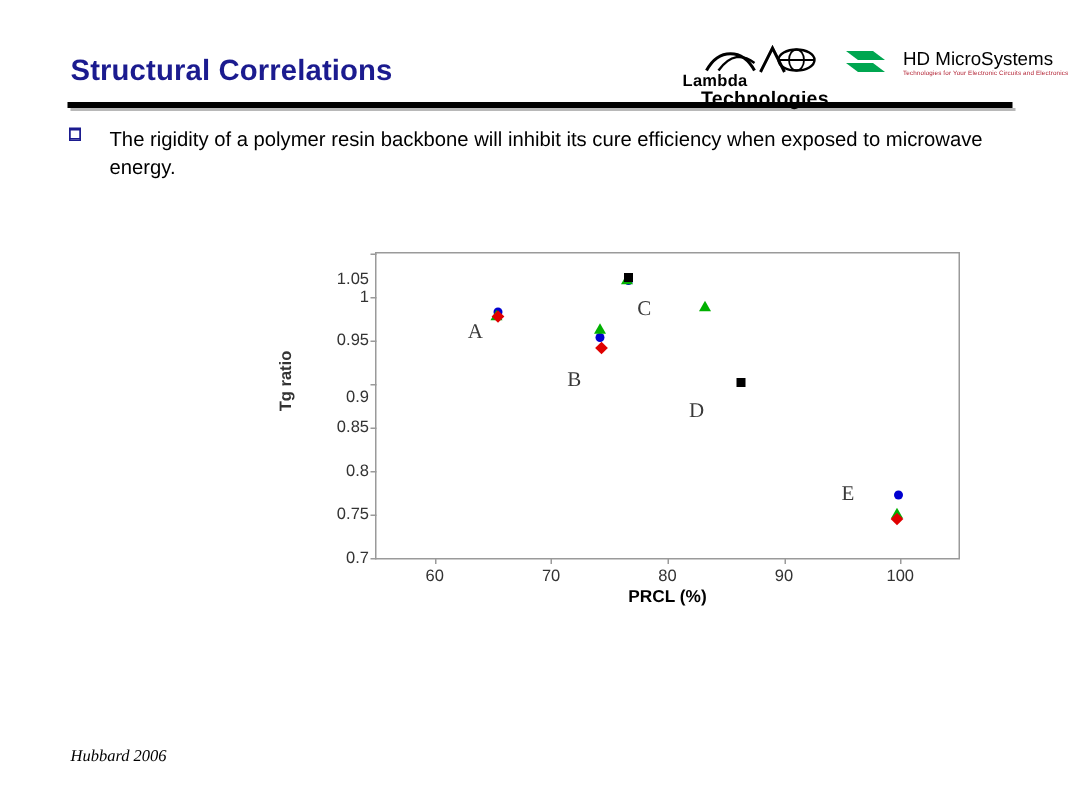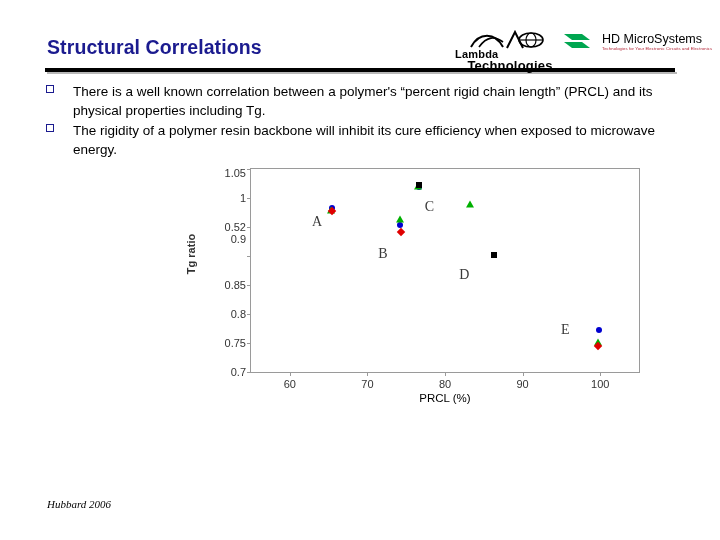--- a/index.html
+++ b/index.html
@@ -168,21 +168,21 @@
     color: #333;
     white-space: nowrap;
   }
   .xlab {
     position: absolute;
     left: 55px;
     top: 232px;
     width: 390px;
     text-align: center;
     font-size: 11.5px;
-    font-weight: normal;
+    font-weight: bold;
     color: #000;
   }
   .ytick {
     position: absolute;
     right: 100%;
     margin-right: 5px;
     font-size: 11px;
     color: #333;
     white-space: nowrap;
     transform: translateY(-50%);
@@ -284,47 +284,46 @@
       <path d="M4 4 L22 4 L30 10 L12 10 Z" fill="#00a650"></path>
       <path d="M4 12 L22 12 L30 18 L12 18 Z" fill="#00a650"></path>
     </svg>
     <div class="hd-name">HD MicroSystems</div>
     <div class="hd-tag">Technologies for Your Electronic Circuits and Electronics</div>
   </div>
 
   <div class="bullets">
     <div class="bullet">
       <span class="marker"></span>
-      <span>There is a well known correlation between a polymer's “percent rigid chain length” (PRCL) and its physical properties including Tg.</span>
     </div>
     <div class="bullet">
       <span class="marker"></span>
       <span>The rigidity of a polymer resin backbone will inhibit its cure efficiency when exposed to microwave energy.</span>
     </div>
   </div>
 
   <div class="chart-wrap">
     <div class="ylab">Tg ratio</div>
     <div class="xlab">PRCL (%)</div>
     <div class="plot-frame" id="plot">
         <div class="ytick" style="top: 203px;">0.7</div>
         <div class="ytickmark" style="top: 203px;"></div>
         <div class="ytick" style="top: 174px;">0.75</div>
         <div class="ytickmark" style="top: 174px;"></div>
         <div class="ytick" style="top: 145px;">0.8</div>
         <div class="ytickmark" style="top: 145px;"></div>
         <div class="ytick" style="top: 116px;">0.85</div>
         <div class="ytickmark" style="top: 116px;"></div>
-        <div class="ytick" style="top: 70px;">0.9</div>
+        <div class="ytick" style="top: 96px;">0.9</div>
         <div class="ytickmark" style="top: 87px;"></div>
-        <div class="ytick" style="top: 58px;">0.52</div>
+        <div class="ytick" style="top: 58px;">0.95</div>
         <div class="ytickmark" style="top: 58px;"></div>
         <div class="ytick" style="top: 29px;">1</div>
         <div class="ytickmark" style="top: 29px;"></div>
-        <div class="ytick" style="top: 4px;">1.05</div>
+        <div class="ytick" style="top: 17px;">1.05</div>
         <div class="ytickmark" style="top: 0px;"></div>
         <div class="xtick" style="left: 38.8px;">60</div>
         <div class="xtickmark" style="left: 38.8px;"></div>
         <div class="xtick" style="left: 116.4px;">70</div>
         <div class="xtickmark" style="left: 116.4px;"></div>
         <div class="xtick" style="left: 194px; text-align: right;">80</div>
         <div class="xtickmark" style="left: 194px;"></div>
         <div class="xtick" style="left: 271.6px;">90</div>
         <div class="xtickmark" style="left: 271.6px;"></div>
         <div class="xtick" style="left: 349.2px;">100</div>

